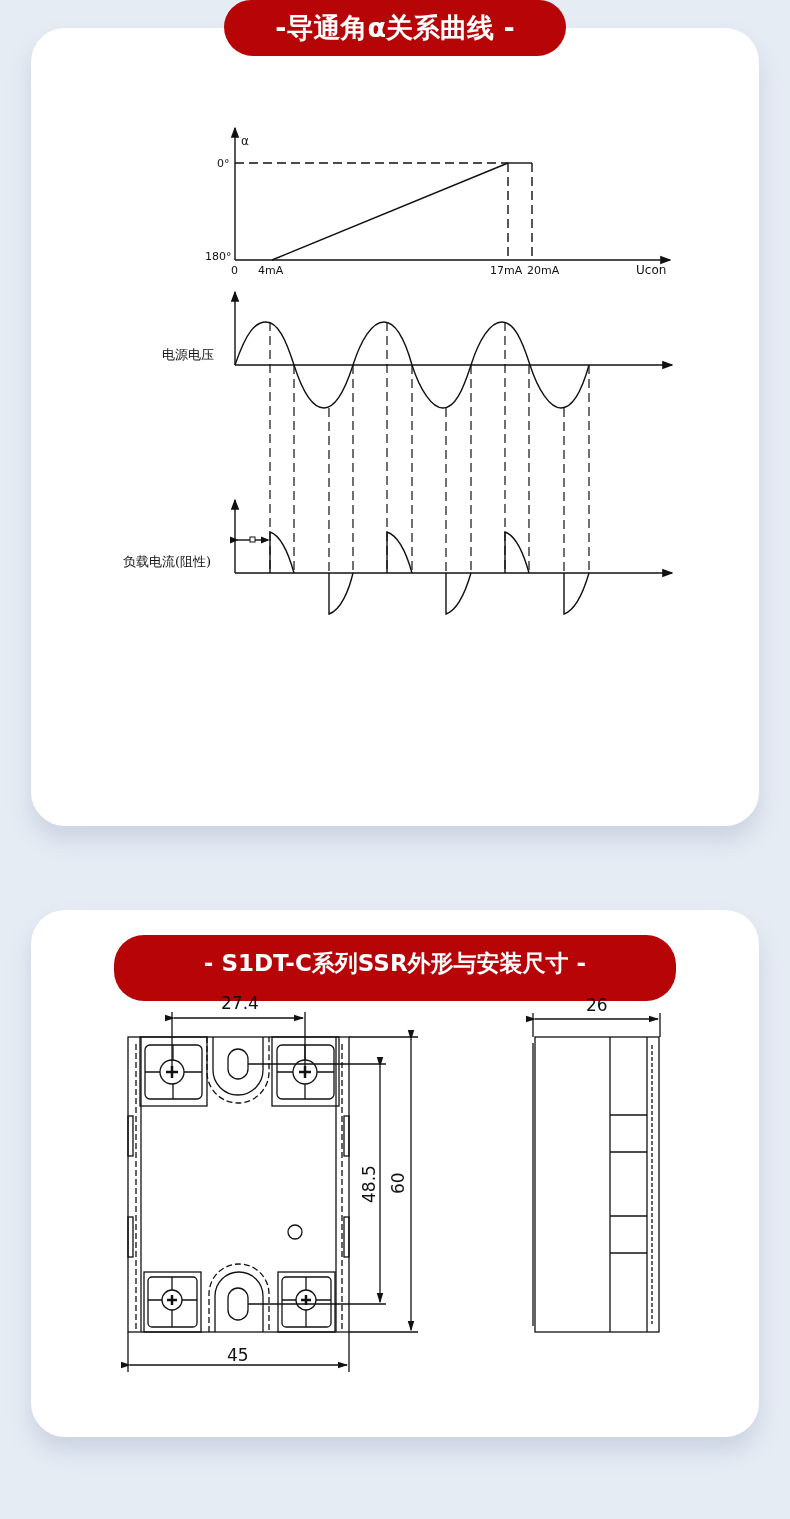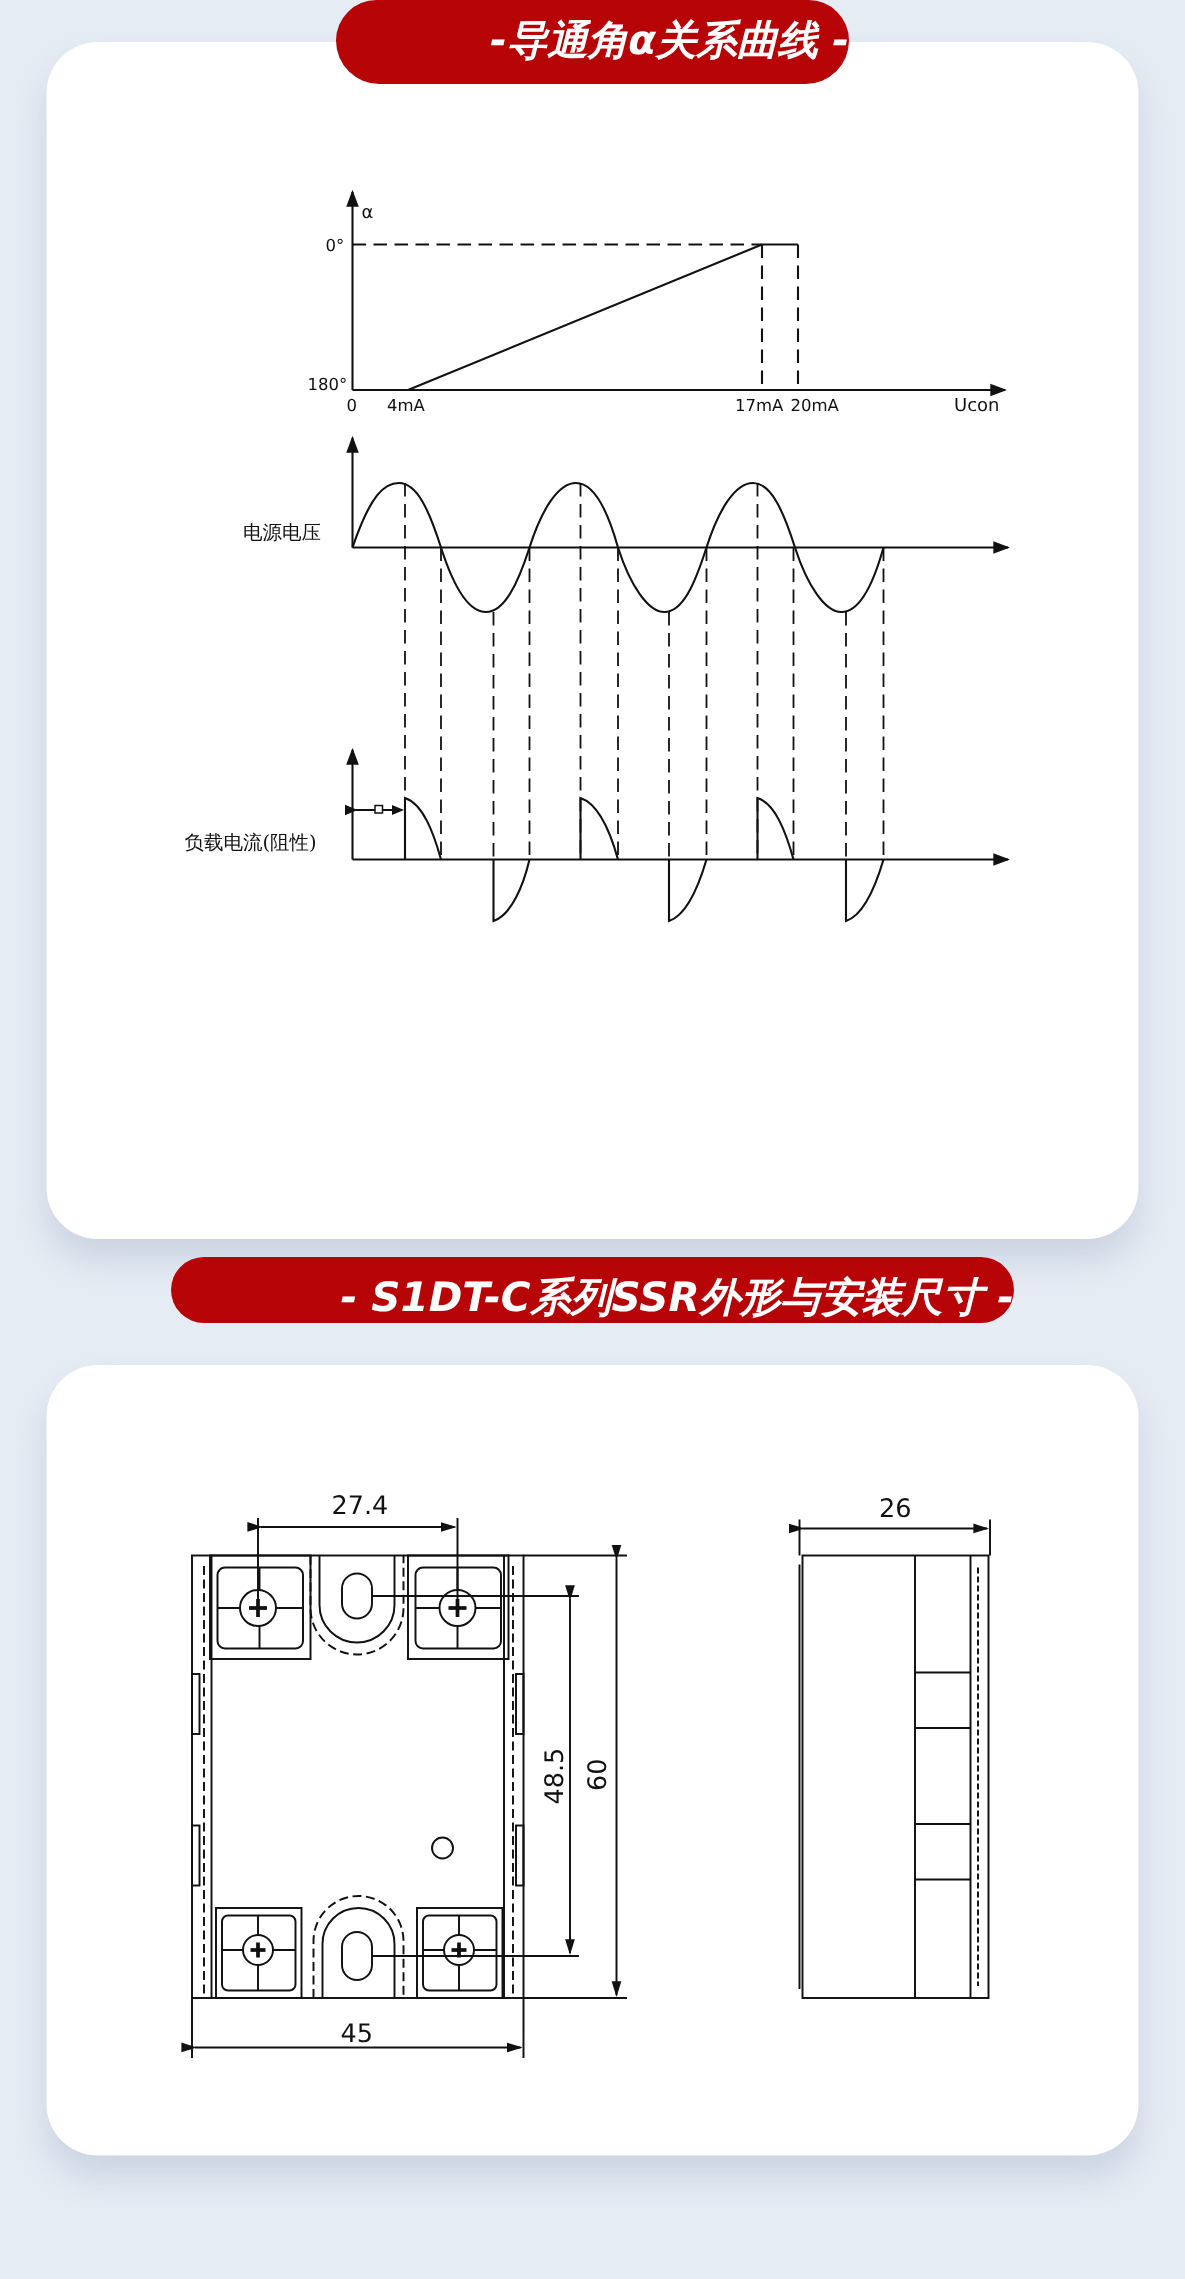--- a/index.html
+++ b/index.html
@@ -11,27 +11,26 @@
   }
   .card {
     position: absolute; left: 31px; width: 728px;
     background: #ffffff; border-radius: 34px;
     box-shadow: 0 14px 22px rgba(170,182,205,0.45);
   }
   #card1 { top: 28px; height: 798px; }
   #card2 { top: 910px; height: 527px; }
   .pill {
     position: absolute; background: #b60407; color: #ffffff;
-    border-radius: 30px; font-weight: bold; text-align: right;
+    border-radius: 30px; font-weight: bold; text-align: center;
     white-space: nowrap; box-sizing: border-box;
     font-family: "DejaVu Sans", sans-serif;
-    font-style: italic;
   }
   #pill1 { left: 224px; top: 0px; width: 342px; height: 56px; line-height: 56px; font-size: 27px; border-radius: 0 0 30px 30px; border-top-left-radius: 28px; border-top-right-radius: 28px; }
-  #pill2 { left: 114px; top: 838px; width: 562px; height: 44px; line-height: 56px; font-size: 27px; }
+  #pill2 { left: 114px; top: 935px; width: 562px; height: 66px; line-height: 56px; font-size: 23px; }
   svg { position: absolute; left: 0; top: 0; }
   svg text { font-family: "DejaVu Sans", sans-serif; fill: #111; }
   .cjk { font-family: "DejaVu Serif", serif; }
 </style>
 </head>
 <body>
 
 <div class="card" id="card1"></div>
 <div class="pill" id="pill1">-导通角α关系曲线 -</div>
 

